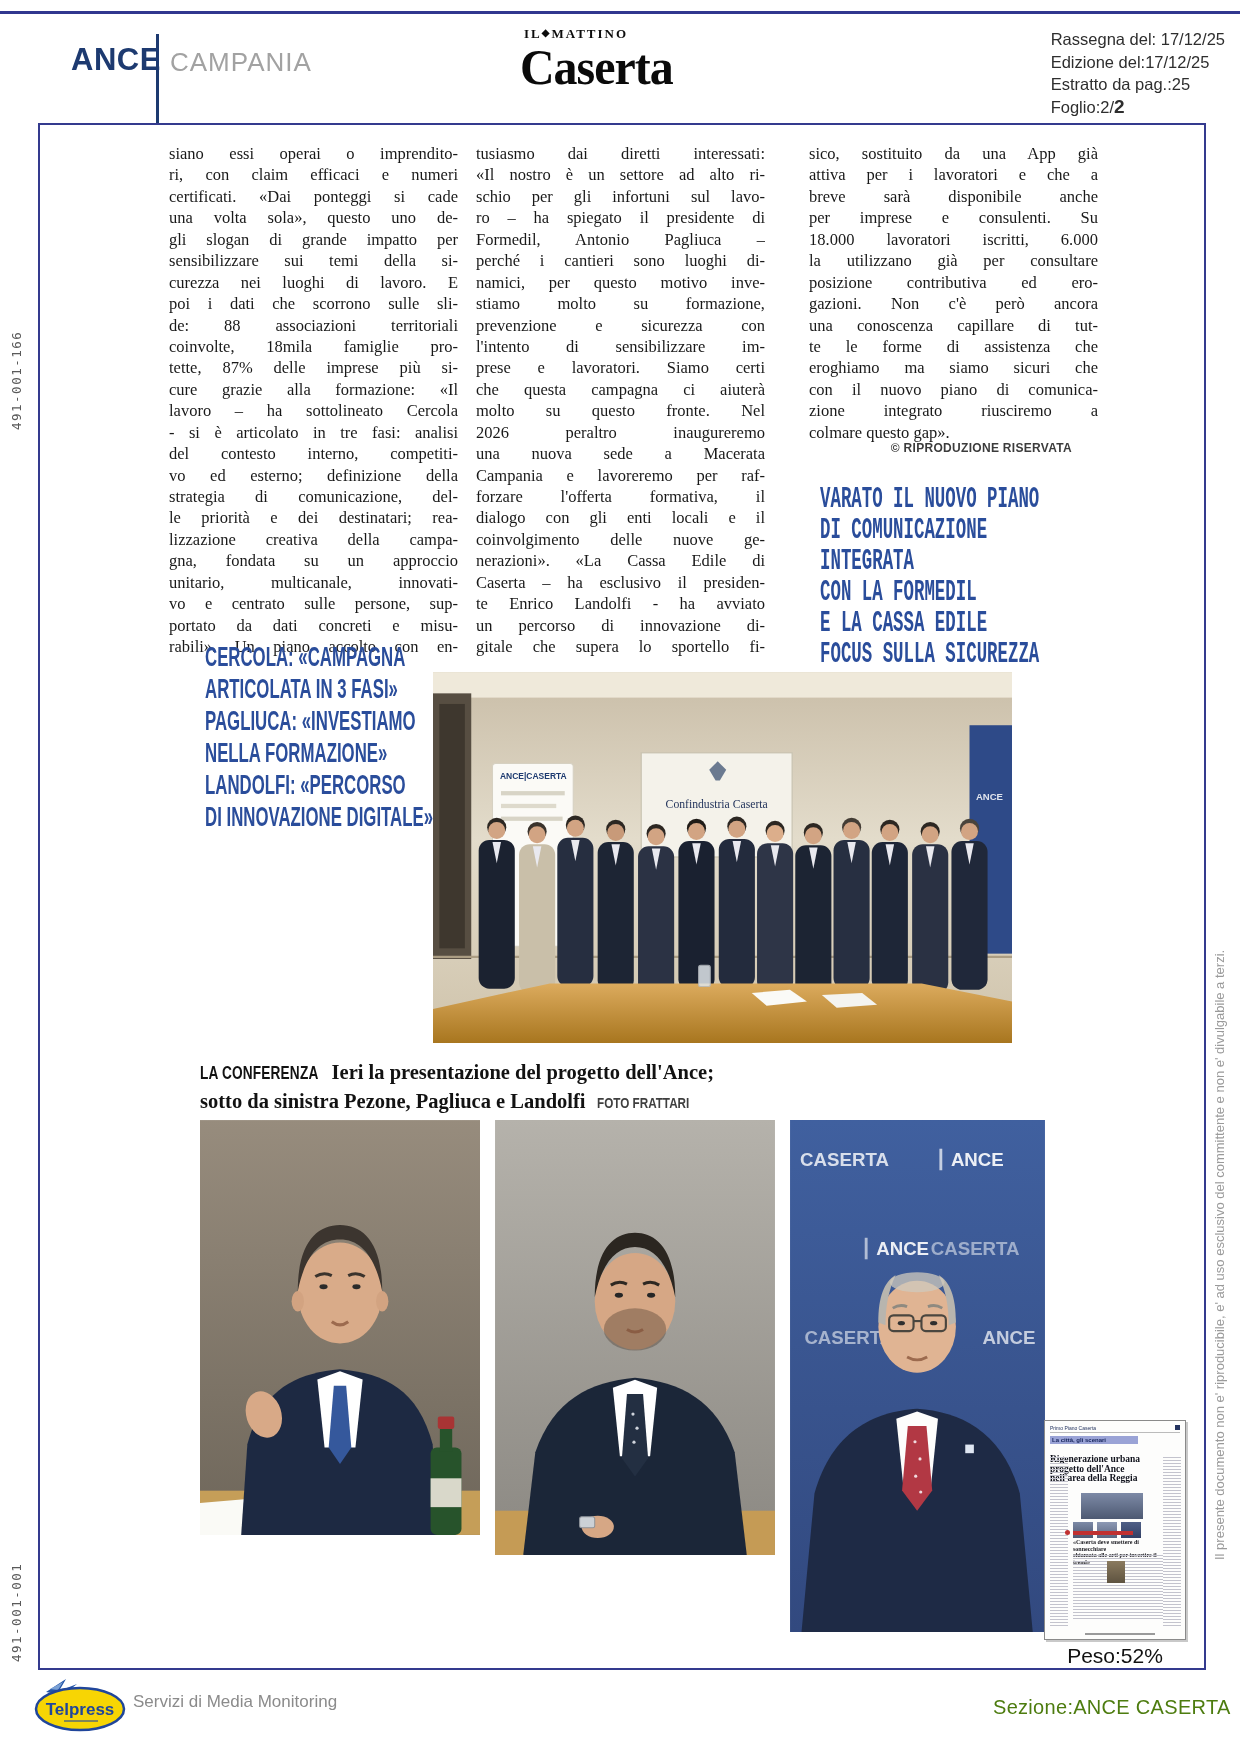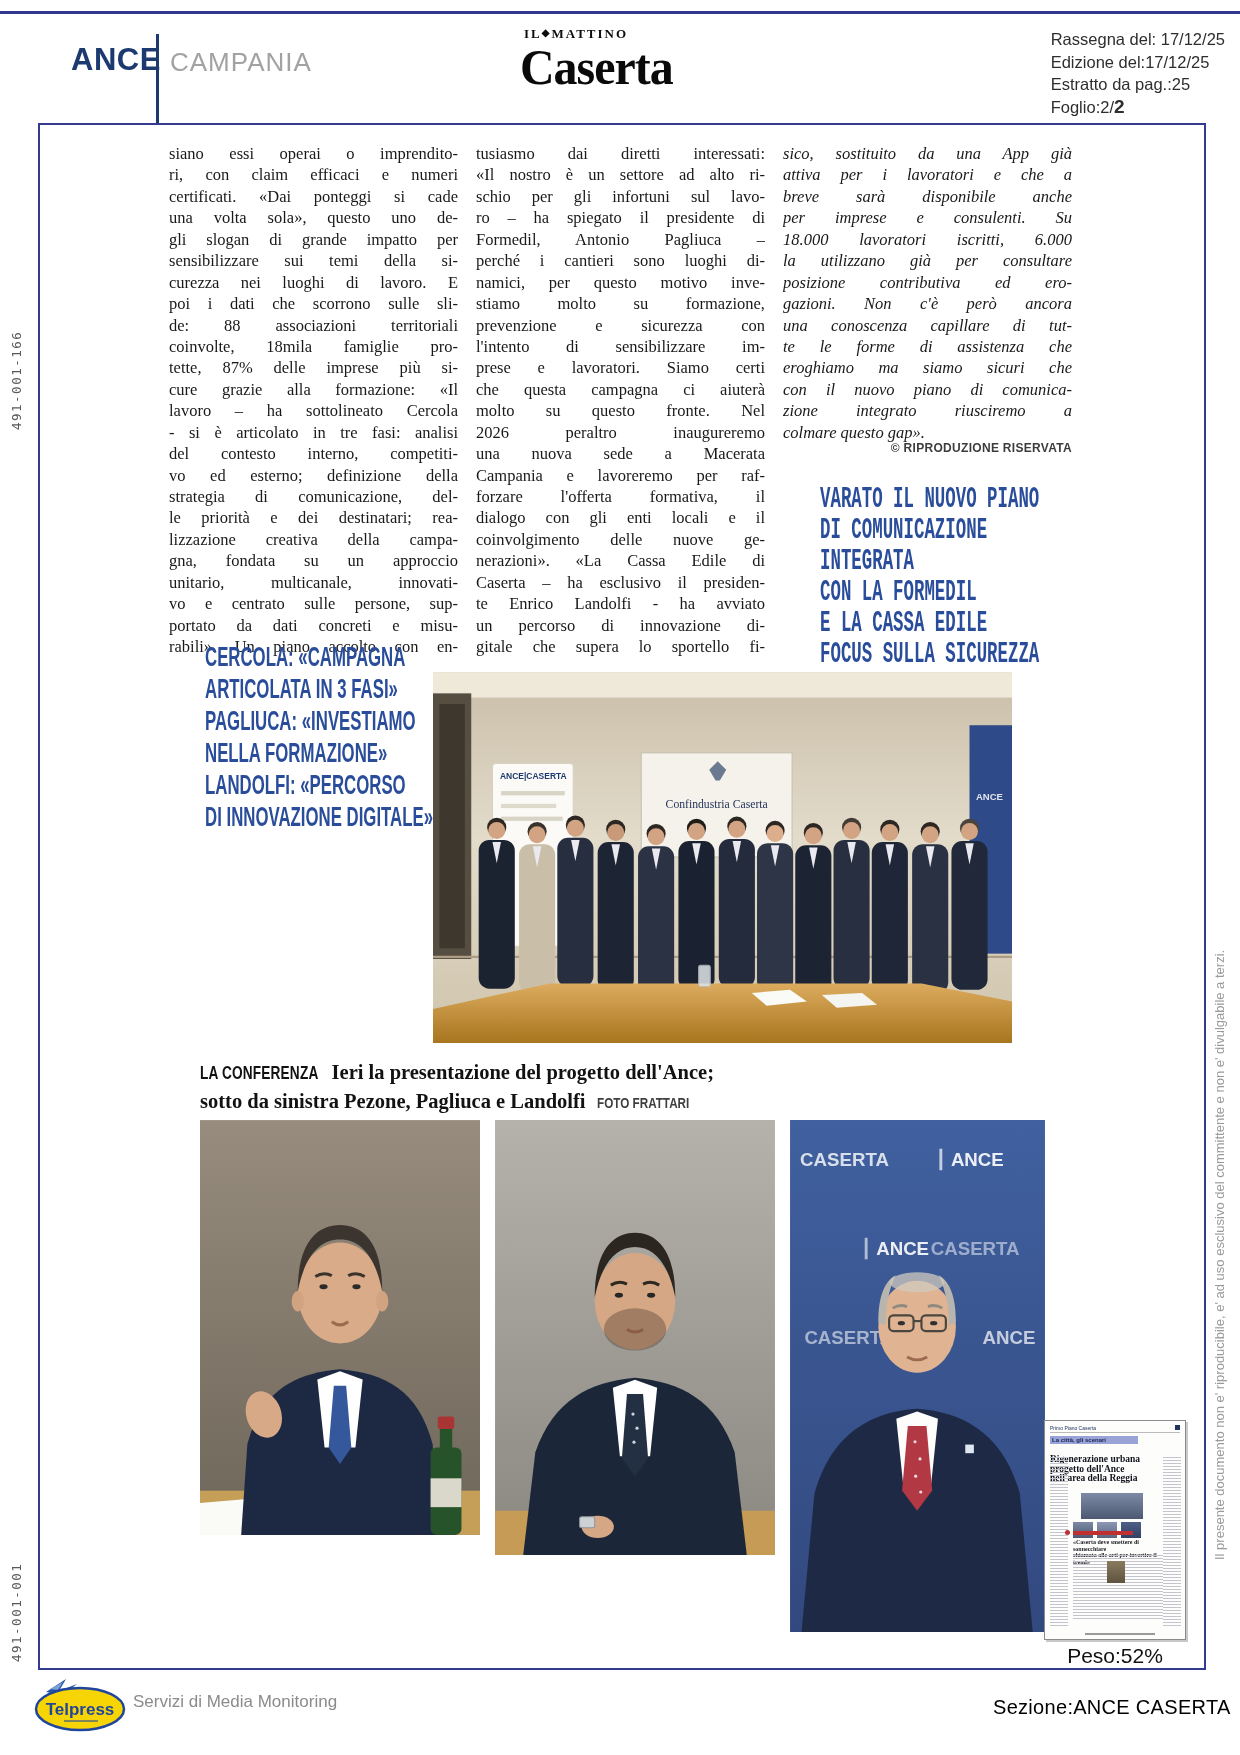--- a/index.html
+++ b/index.html
@@ -25,21 +25,21 @@
   .meta .foglio b { font-size:19px; }
   
   .frame { position:absolute; left:38px; top:123px; width:1168px; height:1547px;
     border:2px solid #343a8e; background:#fff; }
   
   .col { position:absolute; top:143px; font-size:16.5px; line-height:21.45px; color:#191919; }
   .col .bline { text-align:justify; text-align-last:justify; height:21.45px; overflow:hidden; }
   .col[data-flush-last] .bline:last-child { text-align-last:left; }
   .col1 { left:169px; width:289px; }
   .col2 { left:476px; width:289px; }
-  .col3 { left:783px; width:289px;font-style:italic; }
+  .col3 { left:809px; width:289px; }
   .copyright { position:absolute; left:783px; top:441px; width:289px; text-align:right;
     font-family:"Liberation Sans",sans-serif; font-size:12px; font-weight:bold;
     color:#3c3c3c; letter-spacing:.3px; }
   
   .pq { position:absolute; color:#2a4d9b; font-family:"Liberation Sans",sans-serif; font-weight:bold; }
   .pq .bline { white-space:nowrap; transform:scaleX(.60); transform-origin:0 50%; }
   .pq-left { left:205px; top:641px; font-size:28px; line-height:32px; }
   .pq-right { left:820px; top:484px; font-size:29px; line-height:31px;font-family:Liberation Mono, monospace; }
   
   .photo { position:absolute; overflow:hidden; }
@@ -74,21 +74,21 @@
     font-family:"Liberation Sans",sans-serif; white-space:nowrap; }
   .disclaimer { left:1212px; top:1560px; width:665px; font-size:13px; color:#9a9a9a; }
   .code { font-family:"DejaVu Sans Mono",monospace; font-size:12.5px; color:#5a5a5a; letter-spacing:1.5px; }
   .code-top { left:9px; top:430px; width:130px; }
   .code-bottom { left:9px; top:1662px; width:95px; }
   
   .telpress { position:absolute; left:30px; top:1676px; }
   .service { position:absolute; left:133px; top:1692px; font-family:"Liberation Sans",sans-serif;
     font-size:17px; color:#8b8b8b; }
   .section { position:absolute; left:993px; top:1696px; font-family:"Liberation Sans",sans-serif;
-    font-size:20px; color:#000000; letter-spacing:.3px; }
+    font-size:20px; color:#4d7c0f; letter-spacing:.3px; }
 </style>
 </head>
 <body>
 
 <div class="page">
 
   <div class="top-rule"></div>
 
   <div class="ance-brand">ANCE</div>
   <div class="ance-bar"></div>

